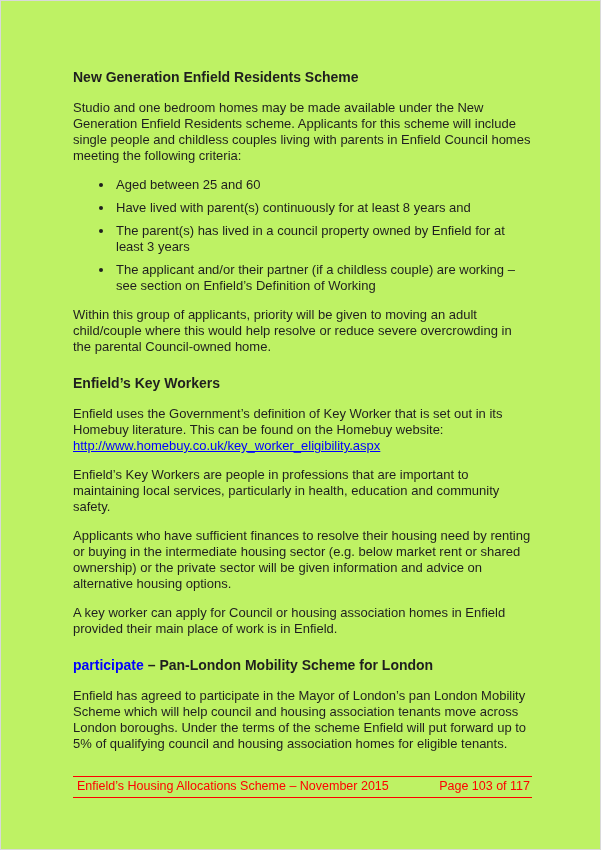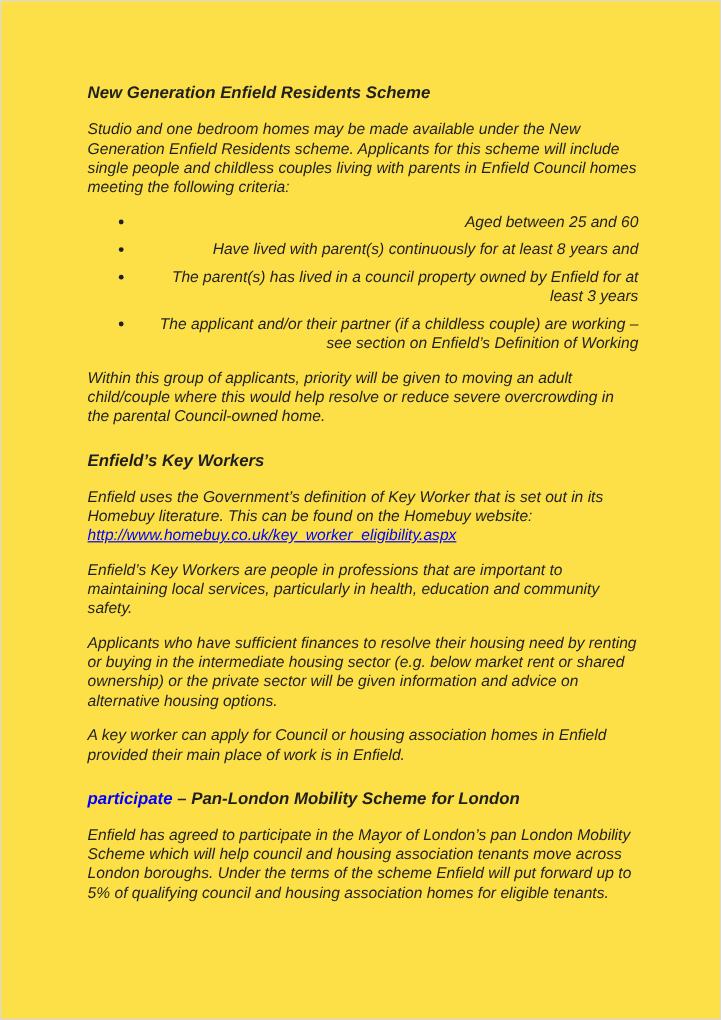--- a/index.html
+++ b/index.html
@@ -8,24 +8,23 @@
     width: 601px;
     height: 850px;
     background: #ffffff;
     font-family: "Liberation Sans", sans-serif;
     color: #1f1f1f;
   }
   .page {
     position: relative;
     width: 601px;
     height: 850px;
-    background: #fde047;
+    background: #bef264;
     border: 1px solid #d9d9d9;
     overflow: hidden;
-    font-style: italic;
   }
   .content {
     position: absolute;
     top: 68px;
     left: 72px;
     right: 68px;
     font-size: 13px;
     line-height: 16px;
   }
   h1.doc-heading, h2.doc-heading {
@@ -35,21 +34,21 @@
     color: #1f1f1f;
     margin: 0 0 14px 0;
   }
   h2.doc-heading { margin-top: 20px; }
   p.para { margin: 0 0 13px 0; }
   ul.bullets {
     margin: 0 0 13px 0;
     padding: 0 0 0 41px;
     list-style-type: disc;
   }
-  ul.bullets li { margin: 0 0 7px 0; padding-left: 2px; text-align: right; }
+  ul.bullets li { margin: 0 0 7px 0; padding-left: 2px; }
   a.doc-link {
     color: #0000ff;
     text-decoration: underline;
     word-break: break-all;
     cursor: pointer;
   }
   .blue-word { color: #0000ff; }
   .footer {
     position: absolute;
     left: 72px;
@@ -100,13 +99,17 @@
     <p class="para">A key worker can apply for Council or housing association homes in Enfield provided their main place of work is in Enfield.</p>
 
     <h2 class="doc-heading">
       <span class="blue-word">participate</span><span> – Pan-London Mobility Scheme for London</span>
     </h2>
 
     <p class="para">Enfield has agreed to participate in the Mayor of London’s pan London Mobility Scheme which will help council and housing association tenants move across London boroughs. Under the terms of the scheme Enfield will put forward up to 5% of qualifying council and housing association homes for eligible tenants.</p>
 
   </div>
 
+  <div class="footer">
+    <span>Enfield’s Housing Allocations Scheme – November 2015</span>
+    <span>Page 103 of 117</span>
+  </div>
 </div>
 
 </body></html>

